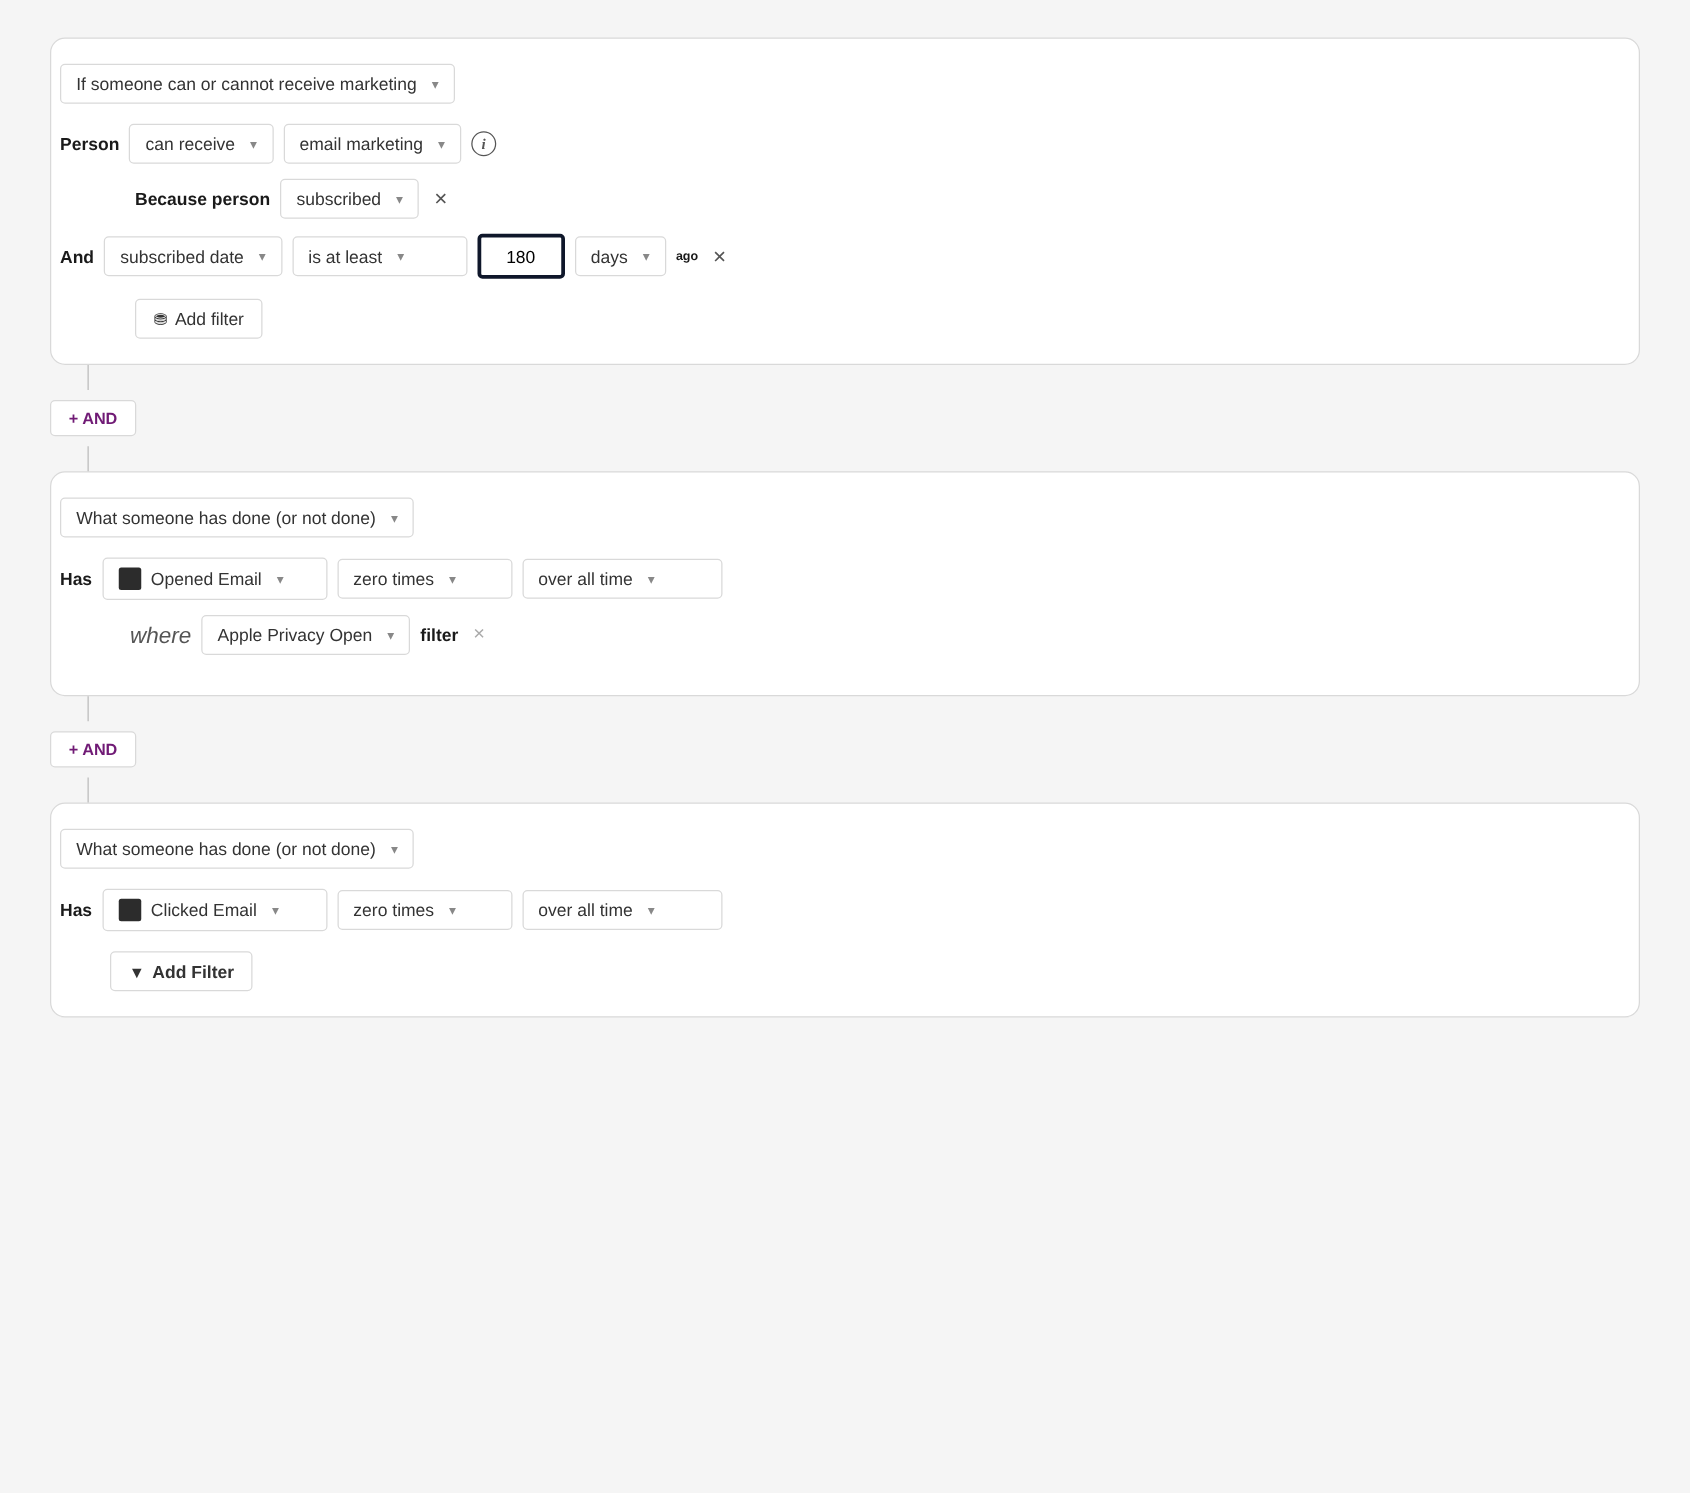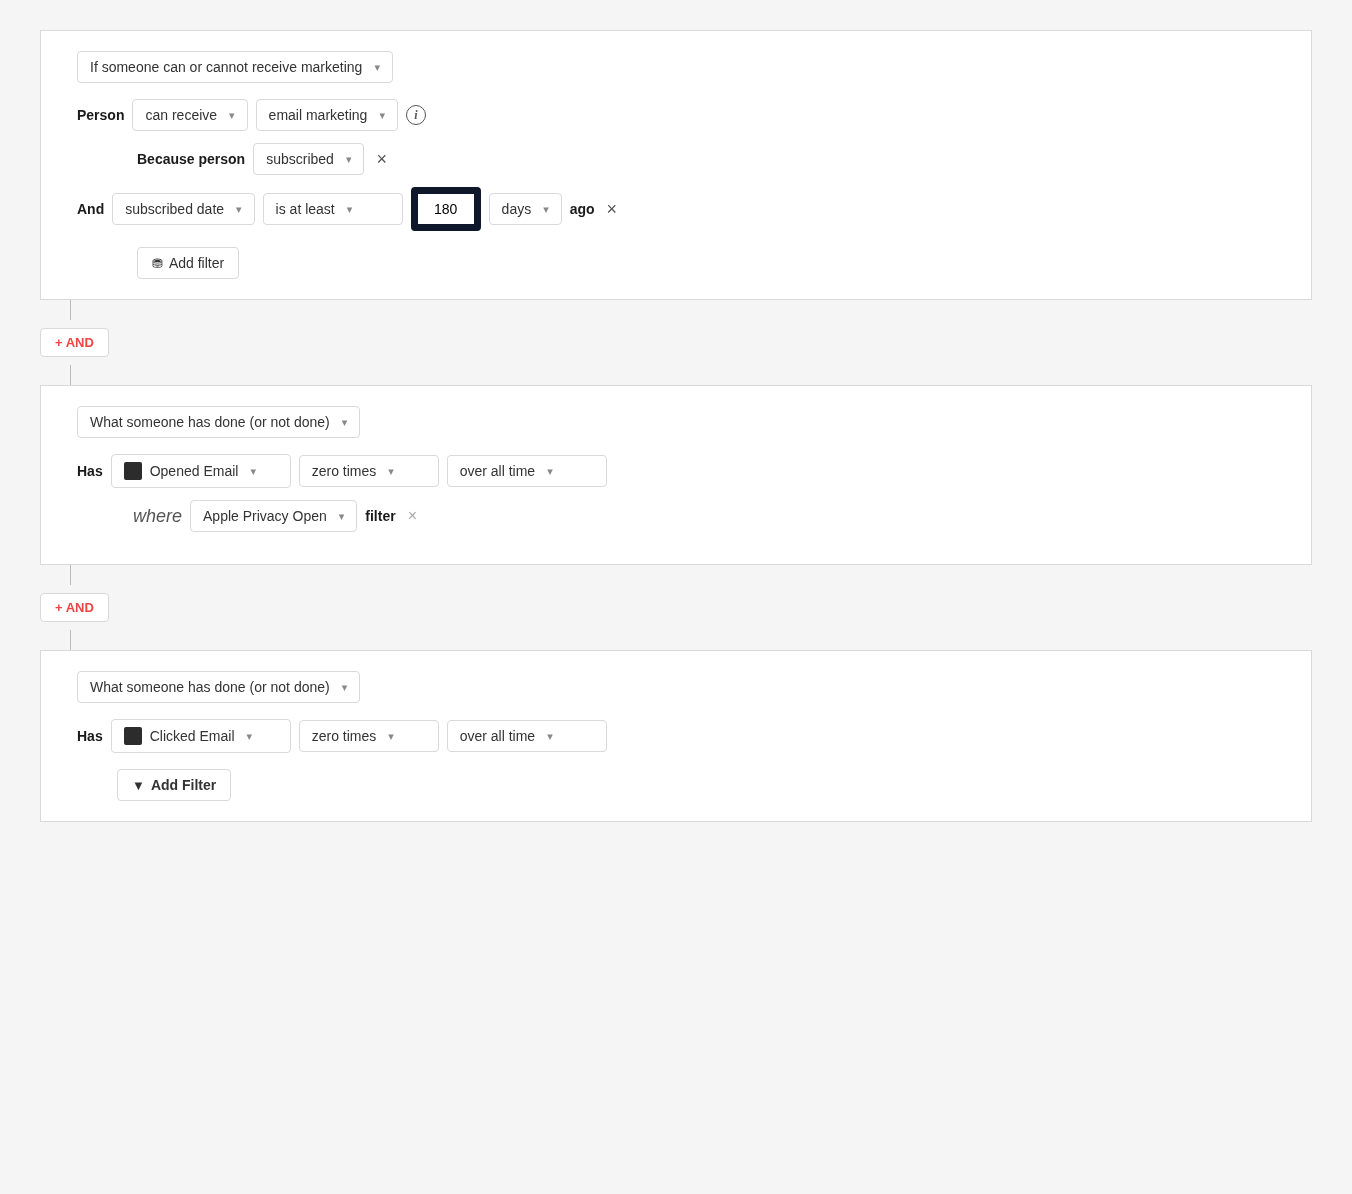--- a/index.html
+++ b/index.html
@@ -7,22 +7,22 @@
       font-family: -apple-system, BlinkMacSystemFont, 'Segoe UI', sans-serif;
       background: #f5f5f5;
       padding: 30px 40px;
       color: #1a1a1a;
       font-size: 14px;
     }
 
     .filter-card {
       background: #fff;
       border: 1px solid #d9d9d9;
-      border-radius: 0;
-      padding: 20px 36px;
+      border-radius: 12px;
+      padding: 20px 7px;
       margin-bottom: 0;
     }
 
     .top-select-row {
       margin-bottom: 16px;
     }
 
     .select-box {
       display: inline-flex;
       align-items: center;
@@ -60,30 +60,30 @@
       background: none;
       border: none;
       cursor: pointer;
       font-size: 18px;
       color: #555;
       padding: 2px 4px;
       line-height: 1;
     }
 
     .num-input {
-      border: 7px solid #0f172a;
+      border: 3px solid #0f172a;
       border-radius: 4px;
       padding: 7px 10px;
       width: 70px;
       font-size: 14px;
       text-align: center;
     }
 
     .text-label {
-      font-size: 14px;
+      font-size: 10px;
       font-weight: 600;
     }
 
     .add-filter-btn {
       display: inline-flex;
       align-items: center;
       gap: 6px;
       border: 1px solid #d9d9d9;
       border-radius: 4px;
       background: #fff;
@@ -101,21 +101,21 @@
     .and-btn {
       display: inline-flex;
       align-items: center;
       border: 1px solid #d9d9d9;
       border-radius: 4px;
       padding: 6px 14px;
       background: #fff;
       cursor: pointer;
       font-size: 13px;
       font-weight: 600;
-      color: #ef4444;
+      color: #701a75;
       margin: 8px 0;
     }
 
     .connector-wrapper {
       display: flex;
       flex-direction: column;
       align-items: flex-start;
       padding-left: 0px;
       margin: 0;
     }

